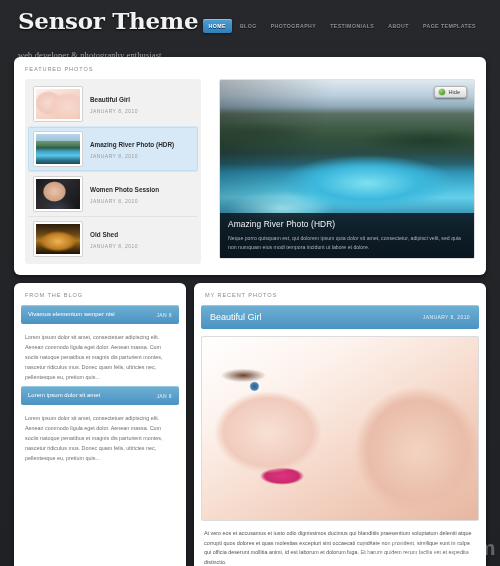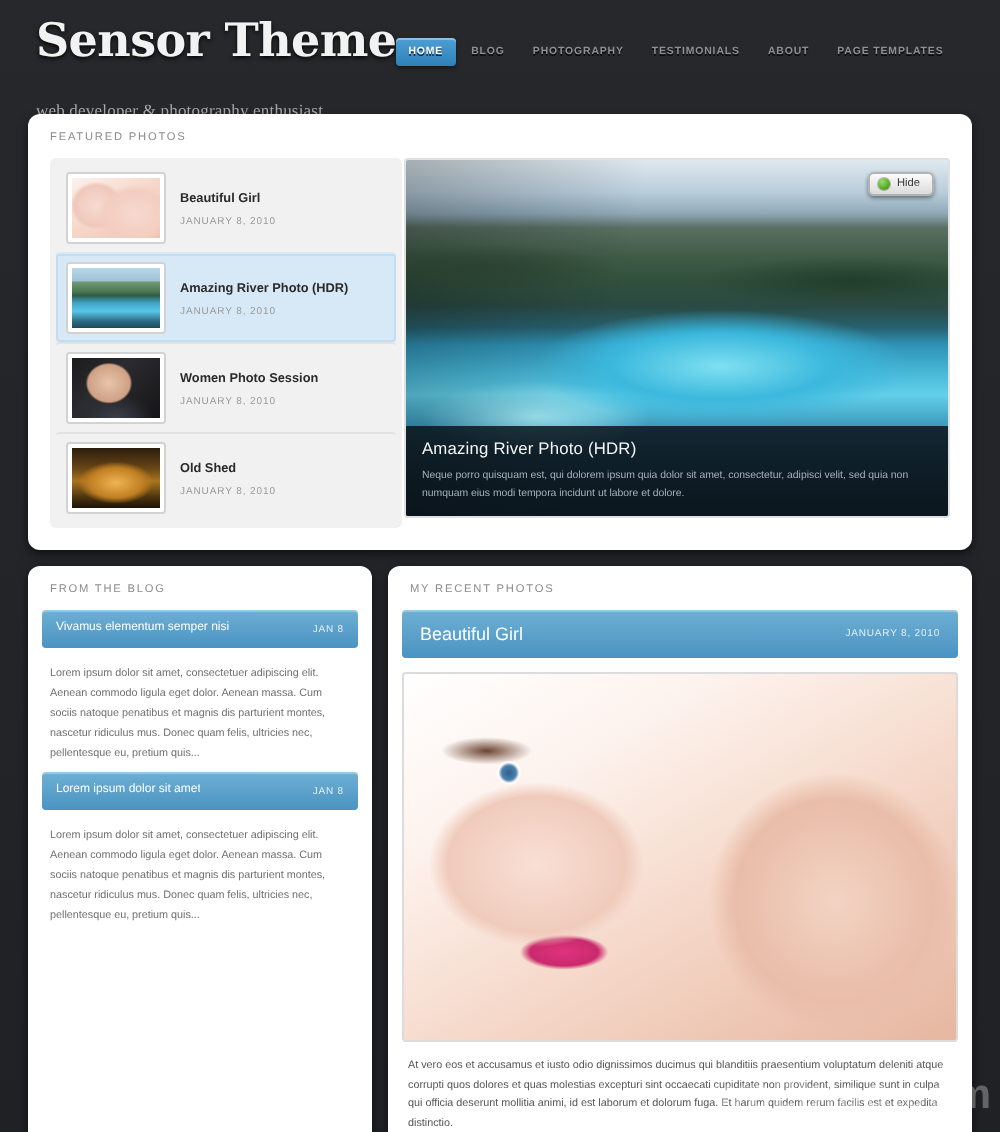--- a/index.html
+++ b/index.html
@@ -25,20 +25,21 @@
     position: relative;
     overflow: hidden;
   }
 
   
   .site-header {
     height: 52px;
     padding: 6px 18px 0 18px;
     display: flex;
     align-items: flex-start;
+    justify-content: space-between;
   }
 
   .brand { padding-top: 3px; }
 
   .site-title {
     font-family: "DejaVu Serif", "Liberation Serif", serif;
     font-weight: bold;
     font-size: 23px;
     line-height: 24px;
     color: #f2f2f2;
@@ -100,21 +101,21 @@
 
   
   .featured {
     margin: 5px 14px 0 14px;
     padding-bottom: 11px;
     position: relative;
   }
 
   .featured-body {
     display: flex;
-    gap: 1px;
+    gap: 18px;
     padding: 0 11px;
   }
 
   .featured-list {
     width: 176px;
     flex: 0 0 176px;
     background: #f1f1f1;
     border-radius: 3px;
     padding: 3px;
   }

